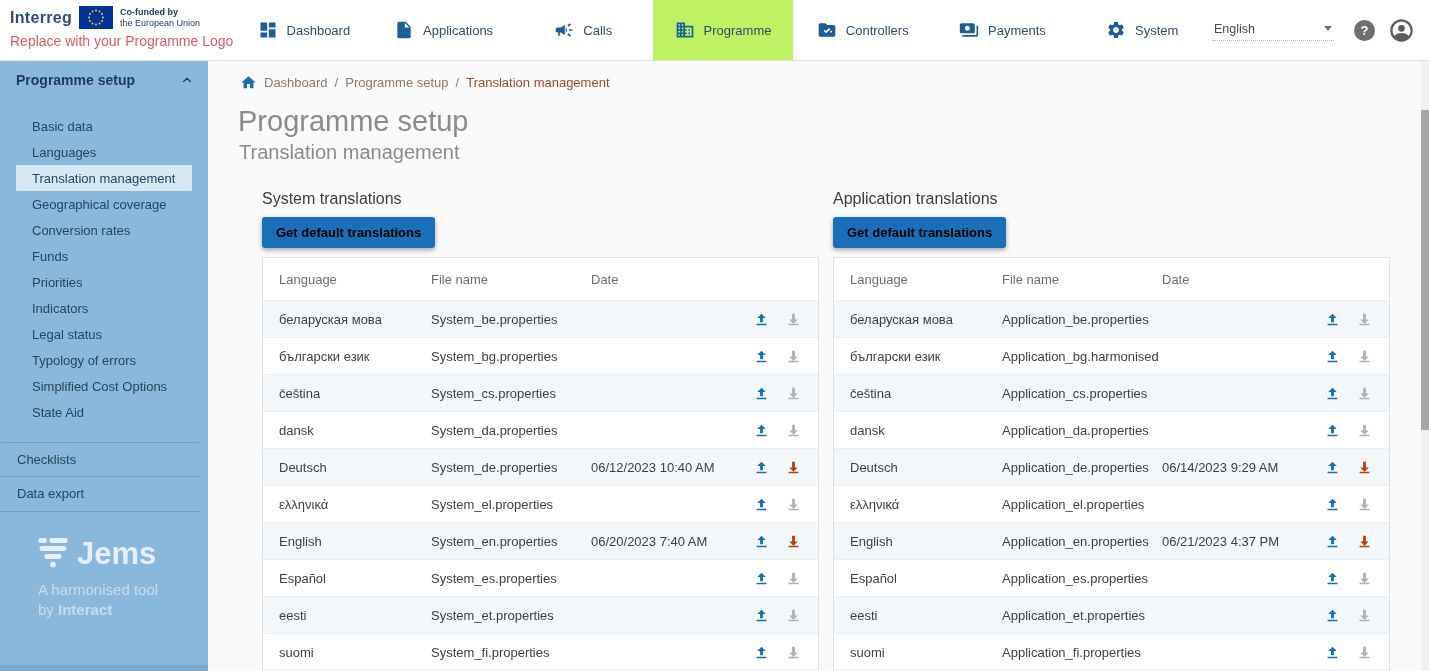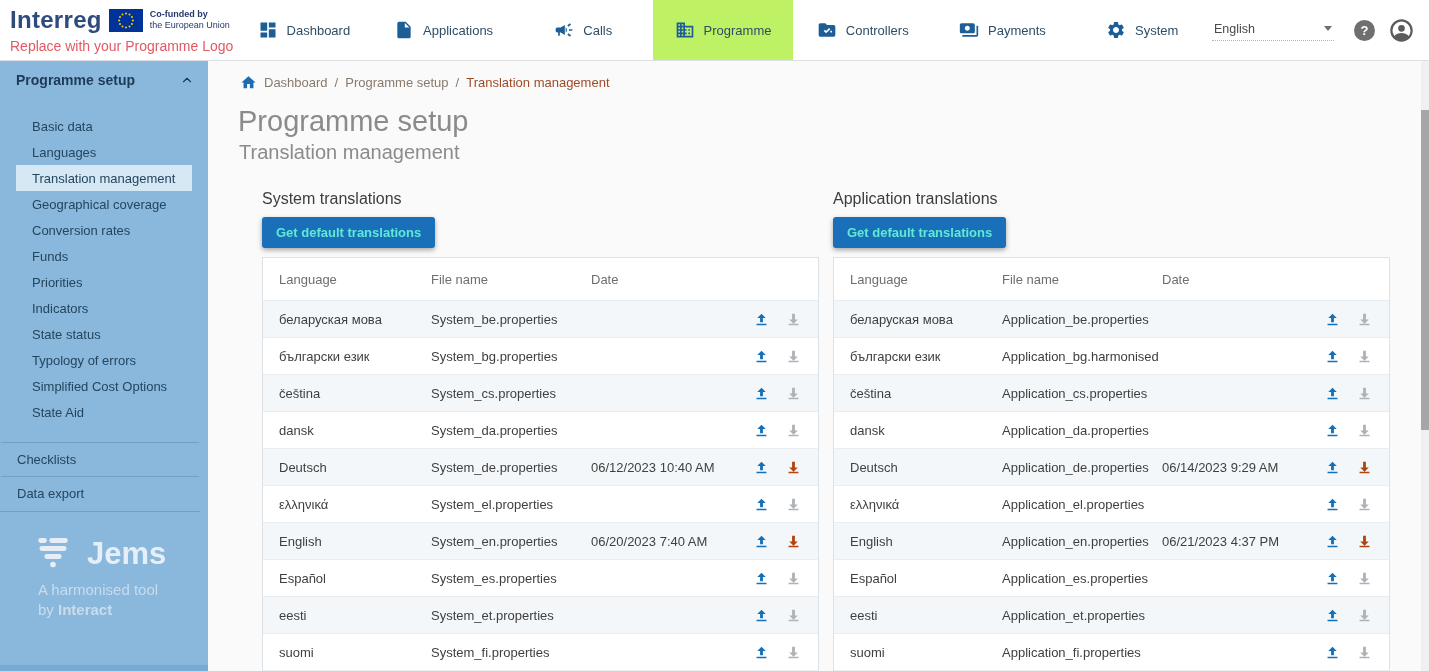--- a/index.html
+++ b/index.html
@@ -5,21 +5,21 @@
   html,body{margin:0;padding:0}
   body{width:1429px;height:671px;position:relative;overflow:hidden;background:#fafafa;
        font-family:"Liberation Sans",sans-serif;-webkit-font-smoothing:antialiased}
   .icn svg{display:block}
 
   
   .topbar{position:absolute;top:0;left:0;right:0;height:60px;background:#fff;
           border-bottom:1px solid #dcdfe3;display:flex;align-items:stretch;z-index:5}
   .brand{width:234px;padding:6px 0 0 10px;box-sizing:border-box}
   .brand-top{display:flex;align-items:center;gap:7px}
-  .interreg{font-size:24px;font-weight:700;color:#2e4b7e;letter-spacing:.3px}
+  .interreg{font-size:16px;font-weight:700;color:#2e4b7e;letter-spacing:.3px}
   .cofunded{font-size:9px;color:#25386e;line-height:1.2}
   .cofunded b{display:block}
   .brand-replace{font-size:14px;color:#e25964;margin-top:4px;white-space:nowrap}
   nav{flex:1;display:flex;align-items:stretch}
   .nav-item{flex:1;display:flex;align-items:center;justify-content:center;gap:9px;
             font-size:13px;color:#2f4d66;cursor:pointer;white-space:nowrap}
   .nav-item .icn svg{width:20px;height:20px;fill:#1d5e96}
   .nav-item.active{background:#bef264}
   .lang{width:118px;align-self:center;border-bottom:1px dotted #b5b5b5;font-size:12.5px;color:#4a4a4a;
         display:flex;justify-content:space-between;align-items:center;margin-right:20px;padding:2px 2px 4px 2px;cursor:pointer}
@@ -33,37 +33,37 @@
   .sidebar{position:absolute;top:61px;left:0;width:208px;bottom:0;background:#8ab7dc;overflow:hidden}
   .side-head{display:flex;justify-content:space-between;align-items:center;padding:11px 14px 9px 16px;
              font-weight:700;font-size:14px;color:#1d3b58;cursor:pointer}
   .side-head .icn svg{width:14px;height:14px;stroke:#1d3b58;fill:none;stroke-width:2}
   ul.side-list{list-style:none;margin:16px;padding:0}
   .side-item{height:26px;display:flex;align-items:center;padding:0 16px;font-size:13px;color:#24465f;cursor:pointer}
   .side-item.active{background:#d7e8f5}
   ul.side-secondary{list-style:none;margin:4px 8px 0 0;padding:1px;border-bottom:1px solid #6fa0c8}
   .side-secondary .side-item{height:33px;border-top:1px solid #6fa0c8}
   .side-footer{margin-top:24px;padding-left:38px;color:#e6eff7}
-  .jems-row{display:flex;align-items:center;gap:19px;font-size:31px;font-weight:700;color:#e6eff7}
+  .jems-row{display:flex;align-items:center;gap:9px;font-size:31px;font-weight:700;color:#e6eff7}
   .jems-row .icn svg{width:30px;height:32px;fill:#e6eff7}
   .tagline{margin-top:8px;font-family:Liberation Sans, sans-serif;font-size:15px;line-height:1.32;color:#c9dcec}
   .side-strip{position:absolute;bottom:0;left:0;width:100%;height:6px;background:#79aad2}
 
   
   .content{position:absolute;top:61px;left:208px;right:8px;bottom:0;background:#fafafa;overflow:hidden}
   .breadcrumb{margin:13px 0 0 32px;font-size:13px;color:#8a7a6c;display:flex;align-items:center;gap:7px}
   .breadcrumb .icn svg{width:17px;height:17px;fill:#1e6cb0}
   .crumb{cursor:pointer}
   .crumb.last{color:#9e4b28}
   .page-title{margin:14px 0 0 30px;font-size:29px;font-weight:400;color:#8b8b8b}
   .page-subtitle{margin:3px 0 0 31px;font-size:20px;font-weight:400;color:#8b8b8b}
   .sections{display:flex;gap:14px;margin:26px 0 0 54px}
   .section{width:557px}
   .section-title{font-size:16px;color:#3d3d3d;margin:0 0 9px 0;font-weight:400}
-  .btn{display:inline-block;background:#1a70b8;color:#5eead4;font-weight:700;font-size:13px;
+  .btn{display:inline-block;background:#1a70b8;color:#000000;font-weight:700;font-size:13px;
        padding:8px 14px;border-radius:3px;border:none;box-shadow:0 2px 5px rgba(0,0,0,.35);
        cursor:pointer;margin-bottom:9px;font-family:"Liberation Sans",sans-serif}
   .card{background:#fff;border:1px solid #dbe2e8}
   .thead{display:flex;height:42px;align-items:center;color:#6e6e6e;font-size:13px}
   .trow{display:flex;height:36px;align-items:center;font-size:13px;color:#3f3f3f;border-top:1px solid #e9eef2}
   .tbody .trow:nth-child(odd){background:#f3f7fa}
   .col-lang{width:152px;padding-left:16px;box-sizing:content-box;overflow:hidden;white-space:nowrap}
   .col-file{width:160px;overflow:hidden;white-space:nowrap}
   .col-date{flex:1;white-space:nowrap}
   .col-actions{width:74px;display:flex;gap:15px;justify-content:flex-end;padding-right:16px}
@@ -194,21 +194,21 @@
     </div>
     <ul class="side-list" id="side-items">
         <li class="side-item">Basic data</li>
         <li class="side-item">Languages</li>
         <li class="side-item active">Translation management</li>
         <li class="side-item">Geographical coverage</li>
         <li class="side-item">Conversion rates</li>
         <li class="side-item">Funds</li>
         <li class="side-item">Priorities</li>
         <li class="side-item">Indicators</li>
-        <li class="side-item">State status</li>
+        <li class="side-item">Legal status</li>
         <li class="side-item">Typology of errors</li>
         <li class="side-item">Simplified Cost Options</li>
         <li class="side-item">State Aid</li>
       </ul>
     <ul class="side-secondary" id="side-secondary">
         <li class="side-item">Checklists</li>
         <li class="side-item">Data export</li>
       </ul>
     <div class="side-footer">
       <div class="jems-row">

